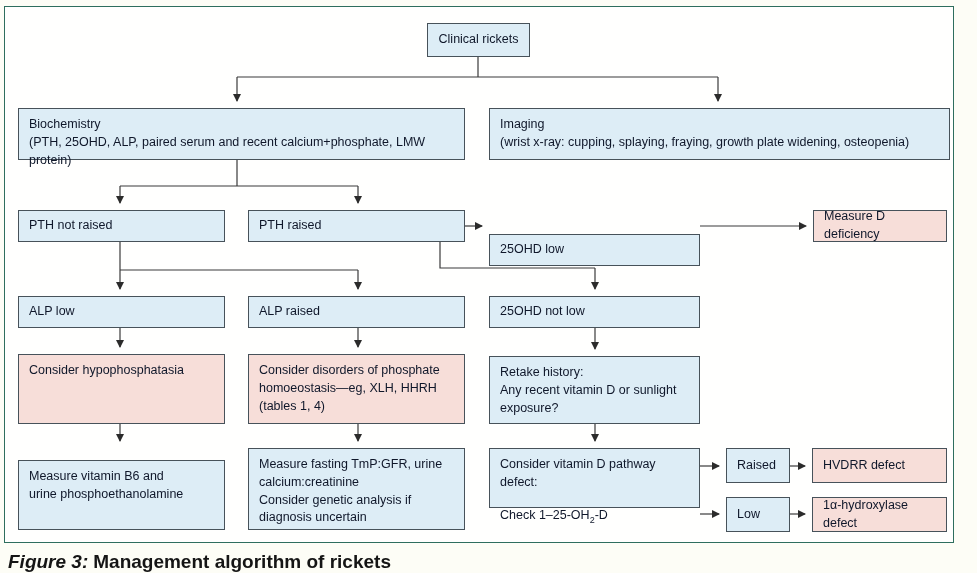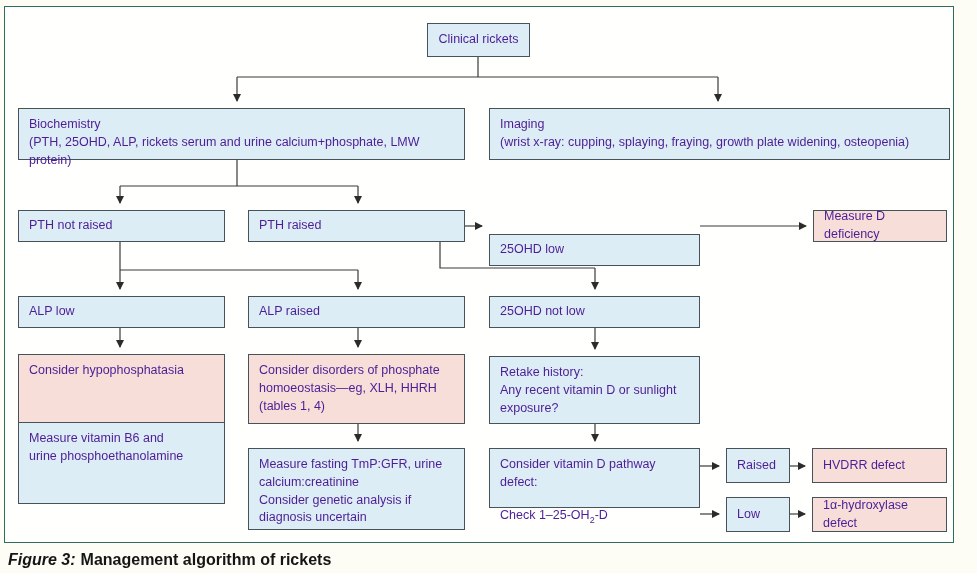--- a/index.html
+++ b/index.html
@@ -24,33 +24,33 @@
   .connectors{
     position:absolute;left:0;top:0;width:977px;height:573px;
     pointer-events:none;
   }
   .node{
     position:absolute;
     box-sizing:border-box;
     border:1px solid #47525a;
     font-size:12.5px;
     line-height:1.42;
-    color:#4c1d95;
+    color:#0f172a;
   }
   .blue{background:#ddedf6;}
   .pink{background:#f7ded9;}
   .single{display:flex;align-items:center;padding:0 10px;}
   .center{justify-content:center;}
   .multi{padding:7px 10px;}
   .multi .line{display:block;}
   .gap-top{margin-top:15px;}
   sub{font-size:0.72em;}
   .caption{
     position:absolute;left:8px;top:551px;
-    font-size:16px;color:#151515;font-weight:bold;
+    font-size:19px;color:#151515;font-weight:bold;
     white-space:nowrap;
     text-align:center;
   }
   .caption .fig-label{font-style:italic;margin-right:5px;}
 </style>
 </head>
 <body>
 
 <div class="page">
 
@@ -88,21 +88,21 @@
       <path d="M790 514 H805" marker-end="url(#arrow)"></path>
     </g>
   </svg>
 
   <div class="node blue single center" style="left:427px;top:23px;width:103px;height:34px;">
     <span>Clinical rickets</span>
   </div>
 
   <div class="node blue multi" style="left:18px;top:108px;width:447px;height:52px;">
     <span class="line">Biochemistry</span>
-    <span class="line">(PTH, 25OHD, ALP, rickets serum and urine calcium+phosphate, LMW protein)</span>
+    <span class="line">(PTH, 25OHD, ALP, paired serum and recent calcium+phosphate, LMW protein)</span>
   </div>
   <div class="node blue multi" style="left:489px;top:108px;width:461px;height:52px;">
     <span class="line">Imaging</span>
     <span class="line">(wrist x-ray: cupping, splaying, fraying, growth plate widening, osteopenia)</span>
   </div>
 
   <div class="node blue single" style="left:18px;top:210px;width:207px;height:32px;">
     <span>PTH not raised</span>
   </div>
   <div class="node blue single" style="left:248px;top:210px;width:217px;height:32px;">
@@ -129,21 +129,21 @@
     <span class="line">Consider hypophosphatasia</span>
   </div>
   <div class="node pink multi" style="left:248px;top:354px;width:217px;height:70px;">
     <span class="line">Consider disorders of phosphate homoeostasis—eg, XLH, HHRH (tables 1, 4)</span>
   </div>
   <div class="node blue multi" style="left:489px;top:356px;width:211px;height:68px;">
     <span class="line">Retake history:</span>
     <span class="line">Any recent vitamin D or sunlight exposure?</span>
   </div>
 
-  <div class="node blue multi" style="left:18px;top:422px;width:207px;height:82px;">
+  <div class="node blue multi" style="left:18px;top:460px;width:207px;height:70px;">
     <span class="line">Measure vitamin B6 and</span>
     <span class="line">urine phosphoethanolamine</span>
   </div>
   <div class="node blue multi" style="left:248px;top:448px;width:217px;height:82px;">
     <span class="line">Measure fasting TmP:GFR, urine calcium:creatinine</span>
     <span class="line">Consider genetic analysis if diagnosis uncertain</span>
   </div>
   <div class="node blue multi" style="left:489px;top:448px;width:211px;height:60px;">
     <span class="line">Consider vitamin D pathway defect:</span>
     <span class="line gap-top"><span>Check 1–25-OH</span><sub>2</sub><span>-D</span></span>

